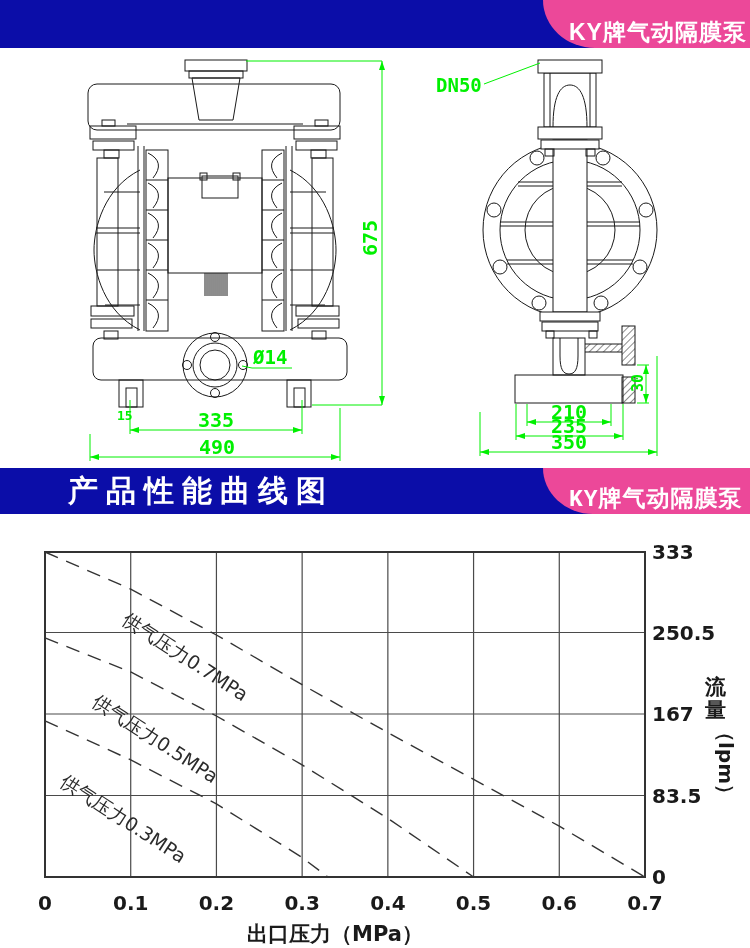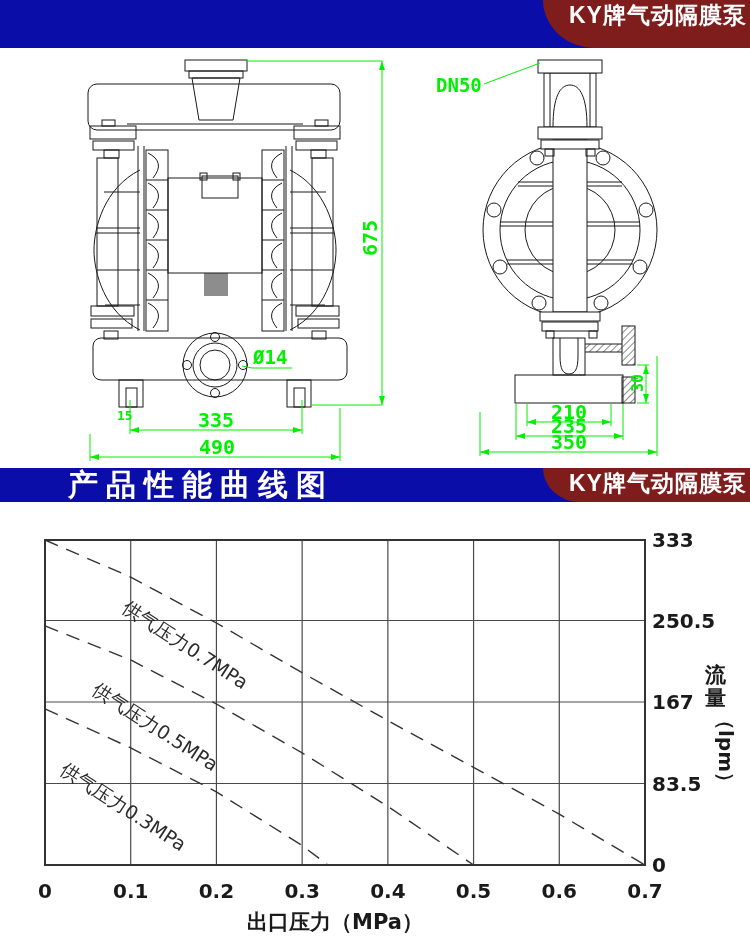--- a/index.html
+++ b/index.html
@@ -1,22 +1,22 @@
 <!DOCTYPE html>
 <html><head>
 <meta charset="utf-8">
 <style>
   html,body{margin:0;padding:0;background:#fff;}
   body{width:750px;height:948px;overflow:hidden;font-family:"Liberation Sans","DejaVu Sans",sans-serif;}
   .band{position:relative;width:750px;height:48px;background:#0b0da8;overflow:hidden;}
-  .band.second{height:34px;}
+  .band.second{height:46px;font-family:Liberation Mono, monospace;}
   .band-title{position:absolute;left:68px;top:50%;transform:translateY(-50%);
     color:#ffffff;font-size:30px;font-weight:700;letter-spacing:8px;white-space:nowrap;}
-  .badge{position:absolute;right:0;top:0;height:100%;width:207px;background:#7f1d1d;
-    border-bottom-left-radius:52px 48px;display:flex;align-items:flex-start;}
+  .badge{position:absolute;right:0;top:0;height:100%;width:207px;background:#ec4899;
+    border-bottom-left-radius:52px 48px;display:flex;align-items:flex-end;}
   .badge span{color:#ffffff;font-size:23px;font-weight:700;padding-left:26px;white-space:nowrap;letter-spacing:1px;}
   svg{display:block;}
   .ink{stroke:#1a1a1a;fill:none;stroke-width:1;}
   .wht{fill:#ffffff;stroke:#1a1a1a;stroke-width:1;}
   .grnl{stroke:#00f000;fill:none;stroke-width:1;}
   .grnf{fill:#00f000;stroke:none;}
   .dimtxt{font-family:"DejaVu Sans Mono","Liberation Mono",monospace;font-weight:700;
     font-size:20px;fill:#00f000;stroke:none;}
   .dimtxt.small{font-size:13px;}
   .dimtxt.mid{font-size:15px;}

